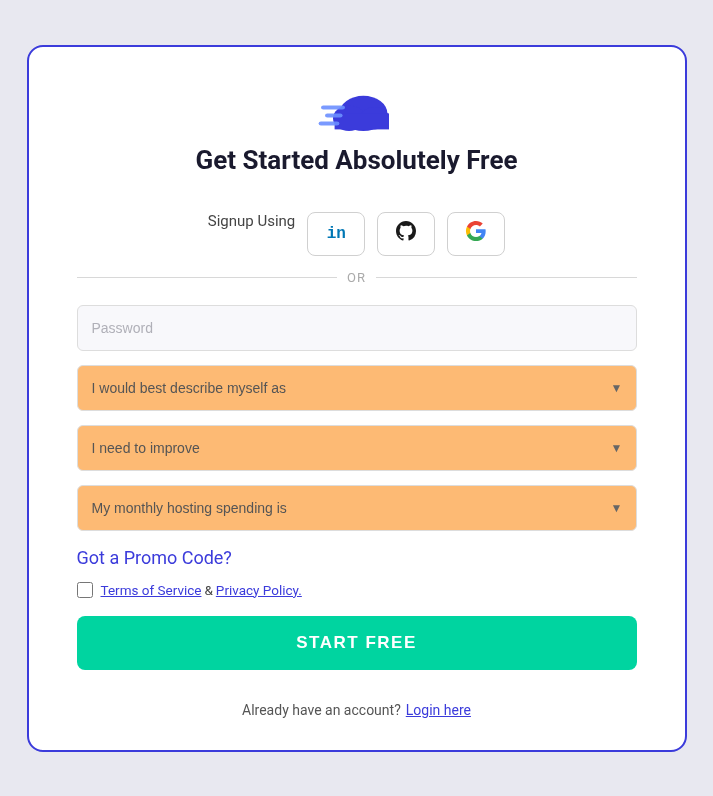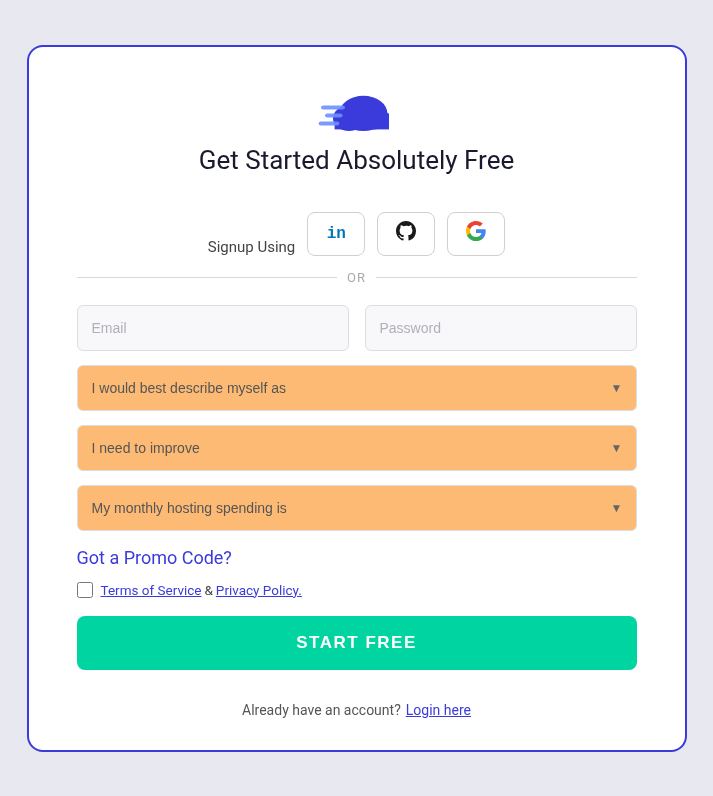--- a/index.html
+++ b/index.html
@@ -25,29 +25,29 @@
     }
 
     .cloud-icon {
       width: 80px;
       height: 52px;
       margin-bottom: 10px;
     }
 
     .page-title {
       font-size: 26px;
-      font-weight: 400;
+      font-weight: 700;
       color: #1a1a2e;
       margin-bottom: 37px;
       text-align: right;
     }
 
     .signup-row {
       display: flex;
-      align-items: flex-end;
+      align-items: flex-start;
       gap: 12px;
       margin-bottom: 14px;
     }
 
     .signup-label {
       font-size: 15px;
       color: #444;
     }
 
     .social-btn {
@@ -259,21 +259,20 @@
   </div>
 
   <div class="divider-row">
     <div class="divider-line"></div>
     <span class="divider-text">OR</span>
     <div class="divider-line"></div>
   </div>
 
 
   <div class="form-row">
-    <input class="form-input" type="email" placeholder="Email" style="">
     <input class="form-input" type="password" placeholder="Password" style="">
   </div>
 
   <div class="form-select-wrapper">
     <select class="form-select">
       <option value="">I would best describe myself as</option>
       <option>Developer</option>
       <option>Designer</option>
       <option>Business Owner</option>
       <option>Agency</option>

